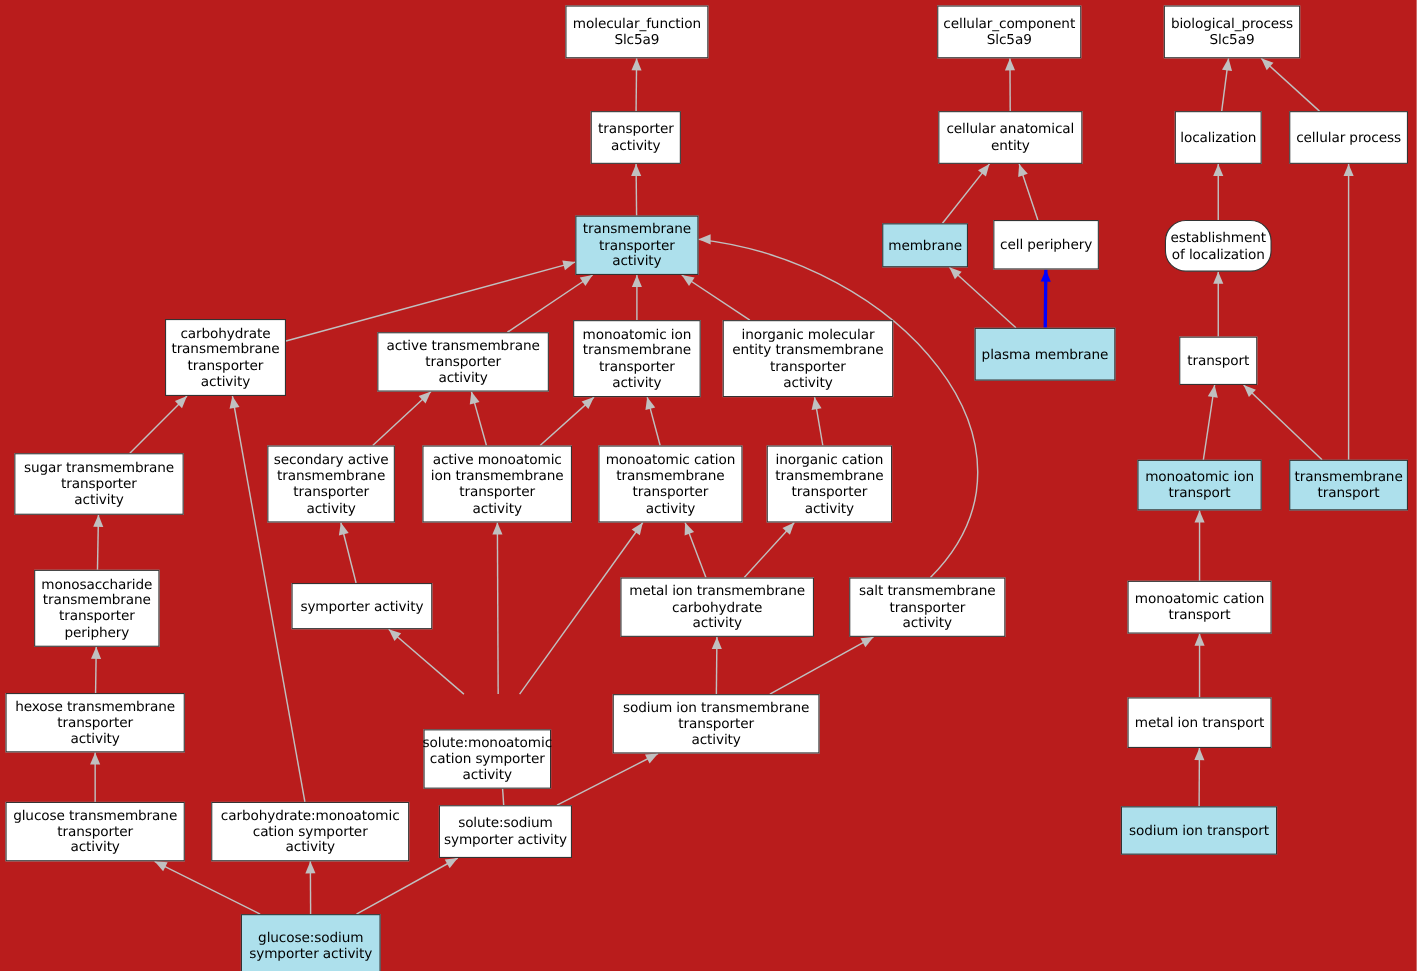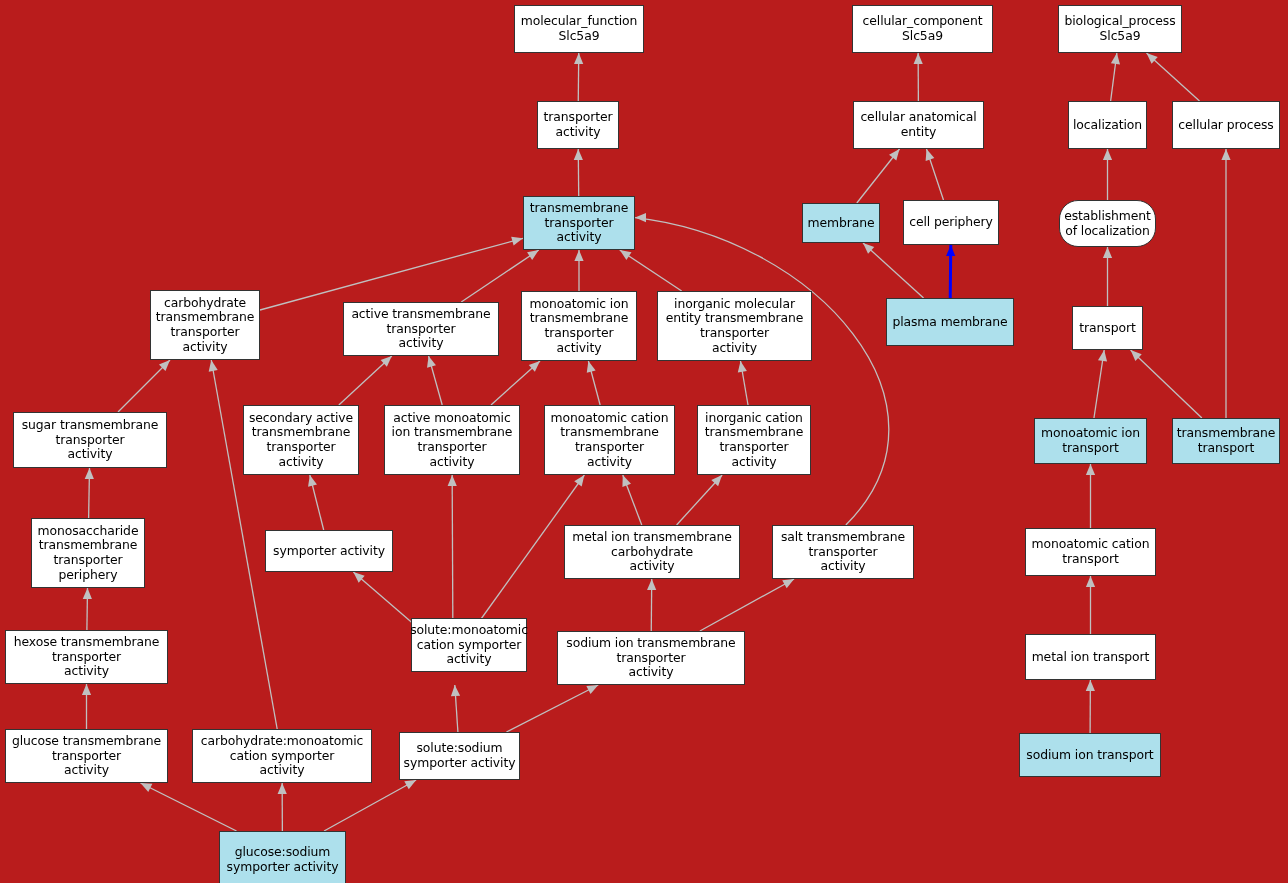--- a/index.html
+++ b/index.html
@@ -232,21 +232,21 @@
         <polygon points="282.13775510204084,783 286.7938169508597,793.976387750985 277.5939366902963,794.0233259155797" fill="#c0c0c0"></polygon>
       </g>
       <g>
         <line x1="324.0408163265306" y1="831" x2="416.1530612244898" y2="780" stroke="#c0c0c0" stroke-width="1.3"></line>
         <polygon points="416.1530612244898,780 408.7578111809676,789.3525545597865 404.3014835247455,781.3038811398751" fill="#c0c0c0"></polygon>
       </g>
     </svg>
   <div id="node-layer">
       <div class="go-node" style="left: 514px; top: 5px; width: 130px; height: 48px;">molecular_function
 Slc5a9</div>
-      <div class="go-node" style="left: 852px; top: 5px; width: 141px; height: 48px;">cellular_component
+      <div class="go-node" style="left: 852px; top: 5px; width: 131px; height: 48px;">cellular_component
 Slc5a9</div>
       <div class="go-node" style="left: 1058px; top: 5px; width: 124px; height: 48px;">biological_process
 Slc5a9</div>
       <div class="go-node" style="left: 537px; top: 101px; width: 82px; height: 48px;">transporter
 activity</div>
       <div class="go-node" style="left: 853px; top: 101px; width: 131px; height: 48px;">cellular anatomical
 entity</div>
       <div class="go-node" style="left: 1068px; top: 101px; width: 79px; height: 48px;">localization</div>
       <div class="go-node" style="left: 1172px; top: 101px; width: 108px; height: 48px;">cellular process</div>
       <div class="go-node hl" style="left: 523px; top: 196px; width: 112px; height: 54px;">transmembrane
@@ -305,21 +305,21 @@
 carbohydrate
 activity</div>
       <div class="go-node" style="left: 772px; top: 525px; width: 142px; height: 54px;">salt transmembrane
 transporter
 activity</div>
       <div class="go-node" style="left: 1025px; top: 528px; width: 131px; height: 48px;">monoatomic cation
 transport</div>
       <div class="go-node" style="left: 5px; top: 630px; width: 163px; height: 54px;">hexose transmembrane
 transporter
 activity</div>
-      <div class="go-node" style="left: 385px; top: 618px; width: 116px; height: 54px; margin-left: 26px;">solute:monoatomic
+      <div class="go-node" style="left: 385px; top: 663px; width: 116px; height: 54px;">solute:monoatomic
 cation symporter
 activity</div>
       <div class="go-node" style="left: 557px; top: 631px; width: 188px; height: 54px;">sodium ion transmembrane
 transporter
 activity</div>
       <div class="go-node" style="left: 1025px; top: 634px; width: 131px; height: 46px;">metal ion transport</div>
       <div class="go-node" style="left: 5px; top: 729px; width: 163px; height: 54px;">glucose transmembrane
 transporter
 activity</div>
       <div class="go-node" style="left: 192px; top: 729px; width: 180px; height: 54px;">carbohydrate:monoatomic

